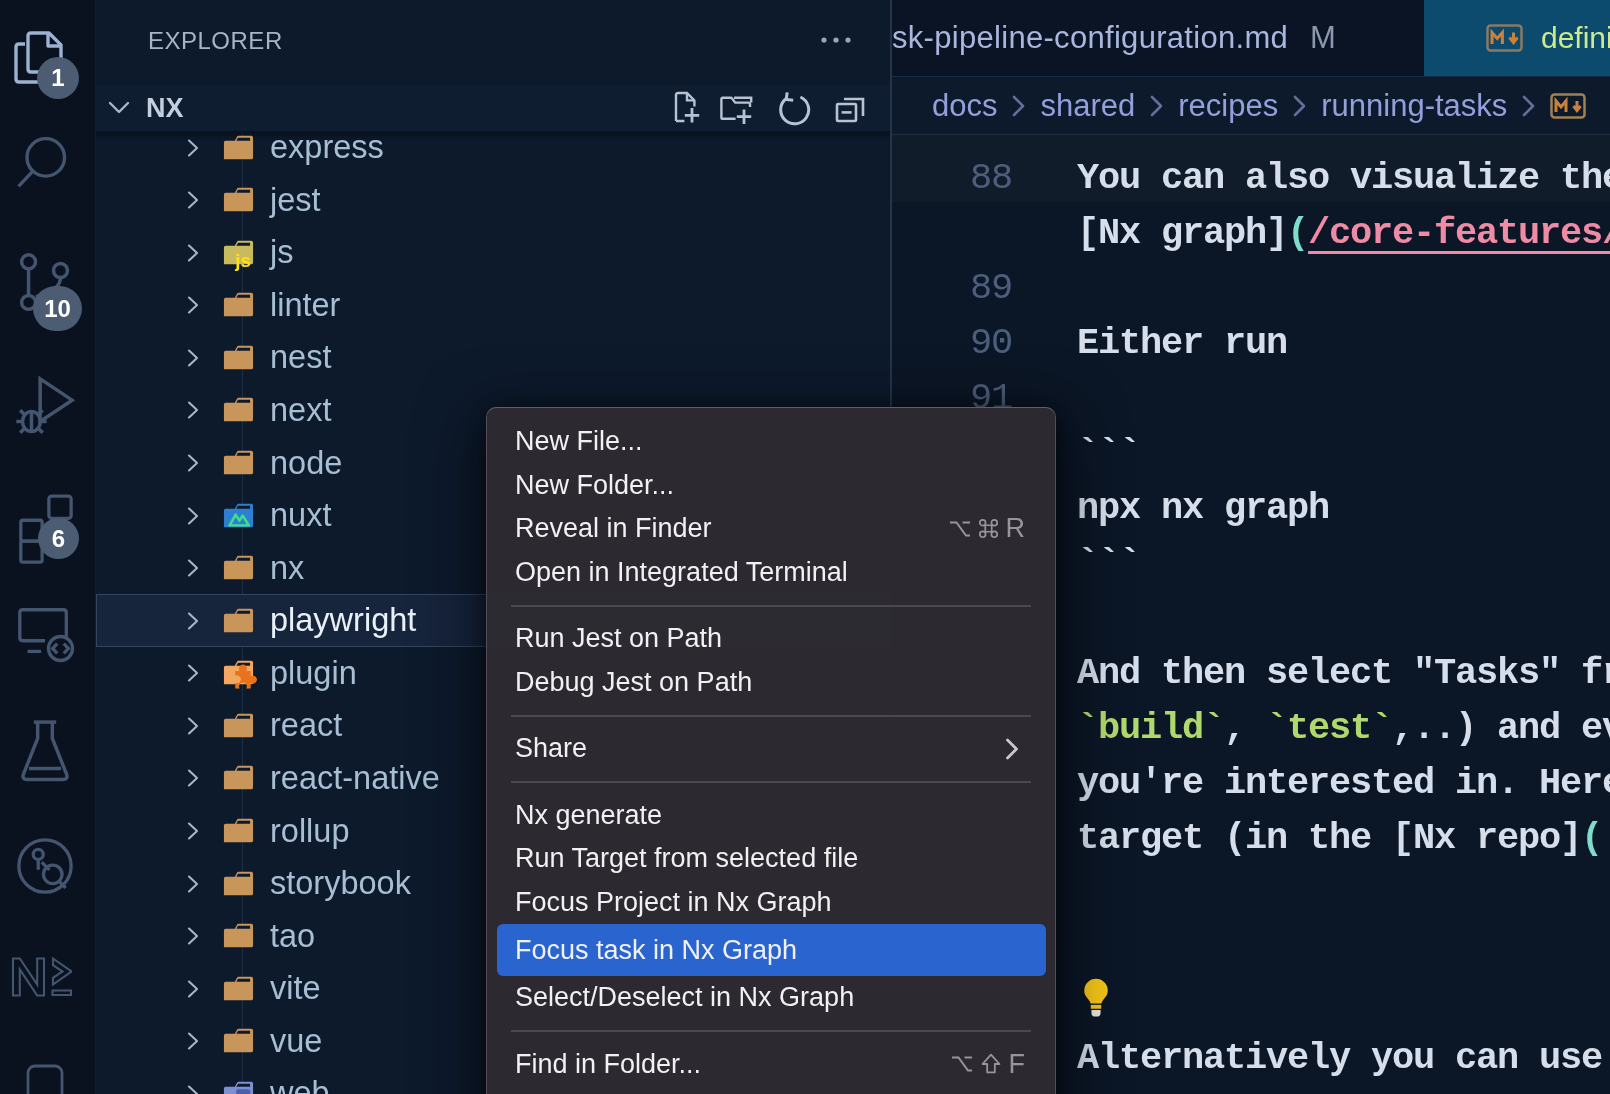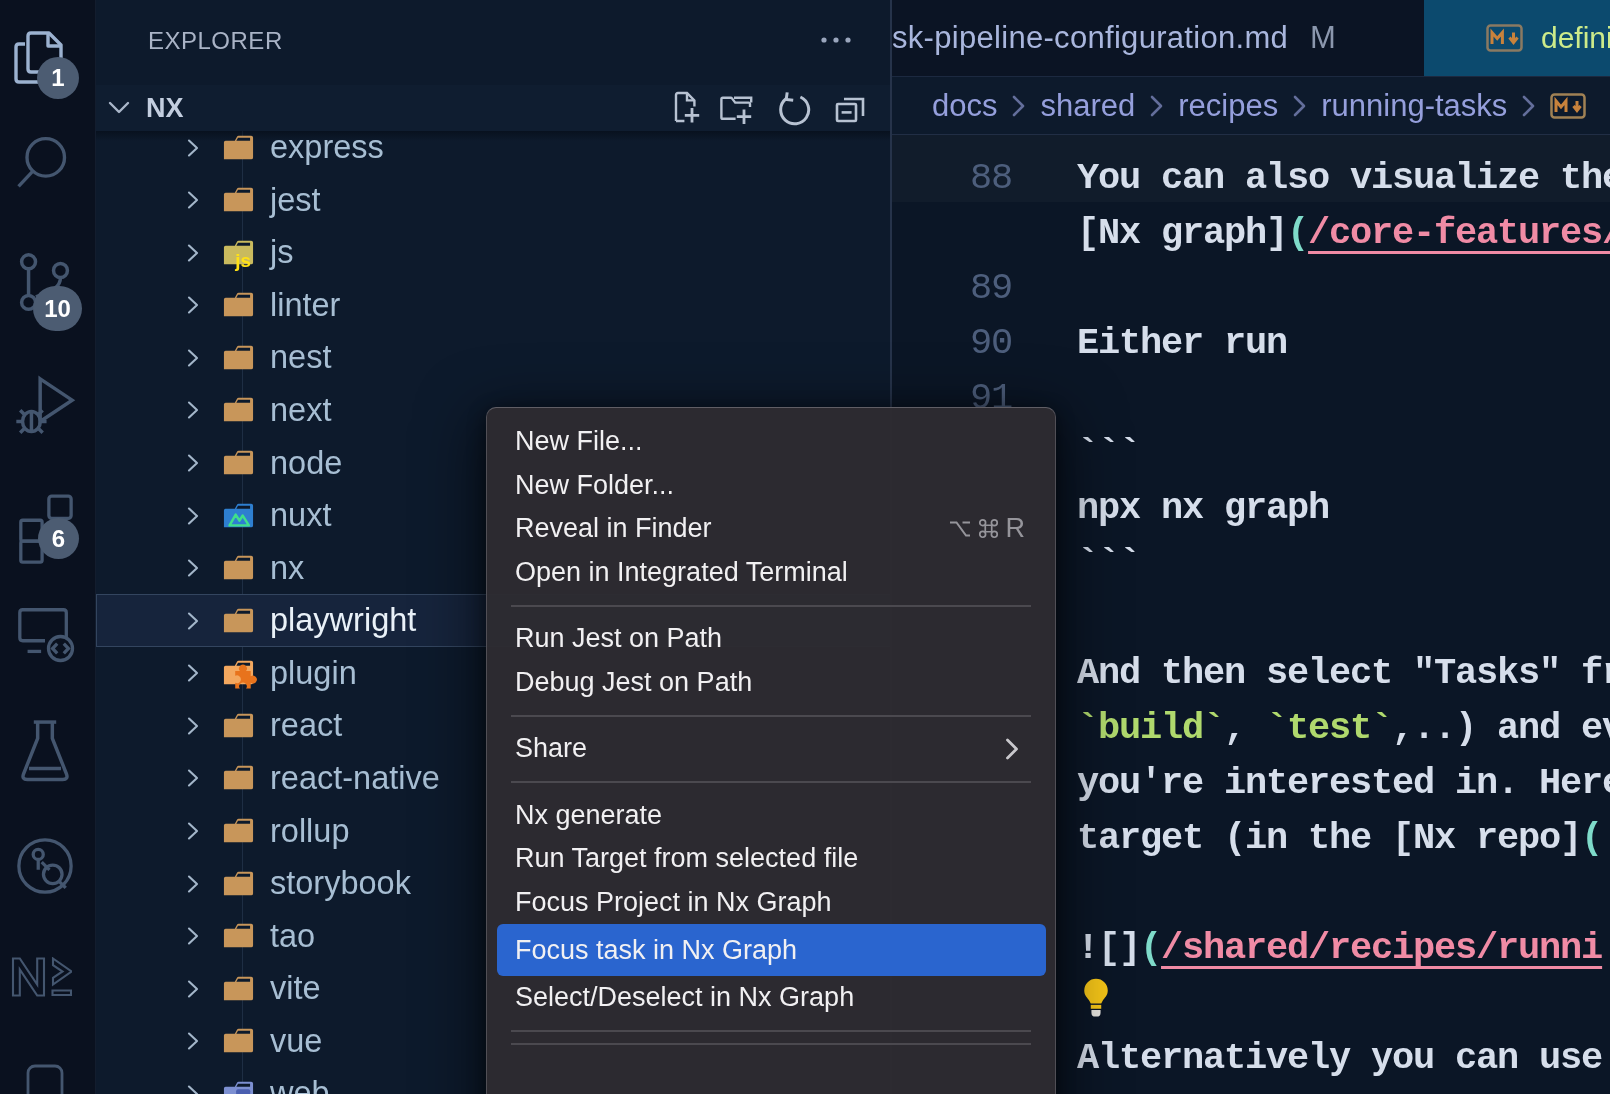--- a/index.html
+++ b/index.html
@@ -402,21 +402,20 @@
       <div class="lnum" style="top:181.5px">90</div>
       <div class="crow" style="left:185px;top:181.5px">Either run</div>
       <div class="lnum" style="top:236.5px">91</div>
       <div class="crow" style="left:185px;top:291.5px">```</div>
       <div class="crow" style="left:185px;top:346.5px">npx nx graph</div>
       <div class="crow" style="left:185px;top:401.5px">```</div>
       <div class="crow" style="left:185px;top:511.5px">And then select "Tasks" fr</div>
       <div class="crow" style="left:185px;top:566.5px"><span class="grn">`build`</span>, <span class="grn">`test`</span>,..) and ev</div>
       <div class="crow" style="left:185px;top:621.5px">you're interested in. Here</div>
       <div class="crow" style="left:185px;top:676.5px">target (in the [Nx repo]<span class="teal">(</span></div>
-      <div class="crow" style="left:185px;top:786.5px">![]<span class="teal">(</span><span class="pink">/shared/recipes/runni</span></div>
       <svg class="abs" style="left:187px;top:842px" width="34" height="42" viewBox="0 0 26 32">
         <path d="M13 2 a9 9 0 0 1 9 9 c0 4-2.5 5.5-4 8 l-1 2 h-8 l-1-2 c-1.5-2.5-4-4-4-8 a9 9 0 0 1 9-9 z" fill="#f5c518"></path>
         <rect x="9" y="22" width="8" height="3" fill="#f5c518"></rect>
         <path d="M9.5 26 h7 v2 a3 3 0 0 1 -3 3 h-1 a3 3 0 0 1 -3 -3 z" fill="#e7e5df"></path>
       </svg>
       <div class="crow" style="left:185px;top:896.5px">Alternatively you can use</div>
     </div>
   </div>
 
   <div id="menu" class="abs">
@@ -450,14 +449,26 @@
           <path d="M2.5 2 L11.5 11 L2.5 20" fill="none" stroke="#c9c8cc" stroke-width="2.8" stroke-linecap="round" stroke-linejoin="round"></path>
         </svg>
       </span></div>
     <div class="msep"></div>
     <div class="mi">Nx generate</div>
     <div class="mi">Run Target from selected file</div>
     <div class="mi">Focus Project in Nx Graph</div>
     <div class="mhl">Focus task in Nx Graph</div>
     <div class="mi">Select/Deselect in Nx Graph</div>
     <div class="msep"></div>
+    <div class="mi">Find in Folder...<span class="msc">
+        <svg width="22" height="18" viewBox="0 0 22 18">
+          <g fill="none" stroke="#96959b" stroke-width="2">
+            <path d="M1 2.5 h6.5 L17 15.5 h4"></path>
+            <path d="M13.5 2.5 H21"></path>
+          </g>
+        </svg>
+        <svg width="22" height="22" viewBox="0 0 24 26">
+          <path d="M12 2 L22 13 h-5.5 v10 h-9 V13 H2 Z" fill="none" stroke="#96959b" stroke-width="2.1" stroke-linejoin="round"></path>
+        </svg>
+        <span style="font-size:27px">F</span>
+      </span></div>
     <div class="msep"></div>
   </div>
 
 </body></html>

